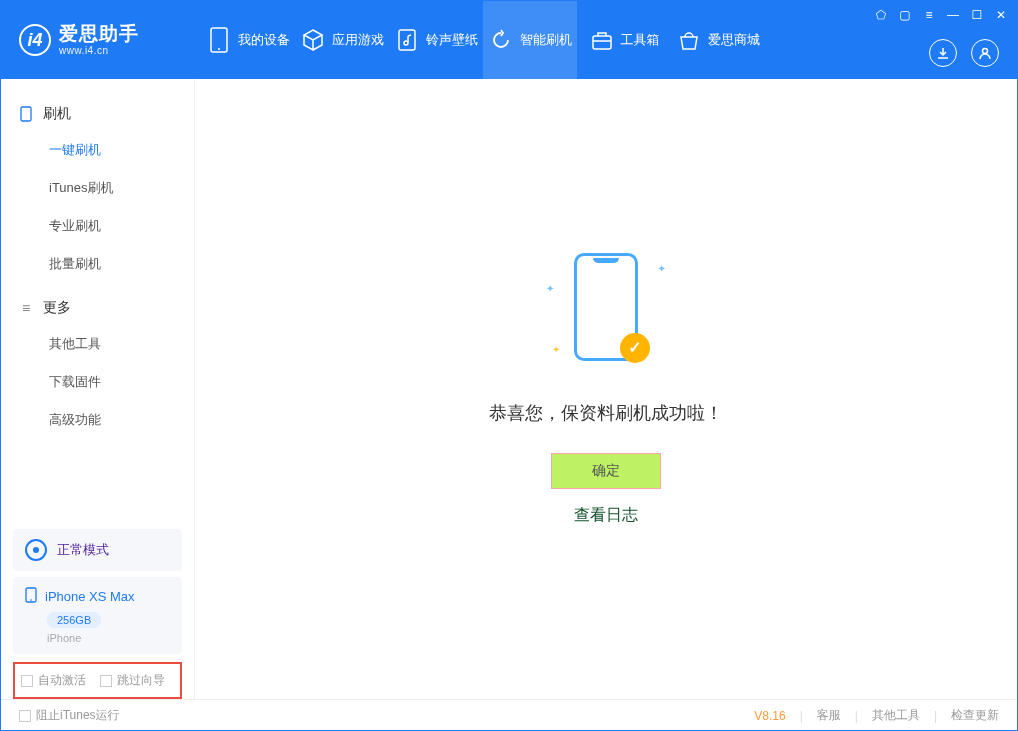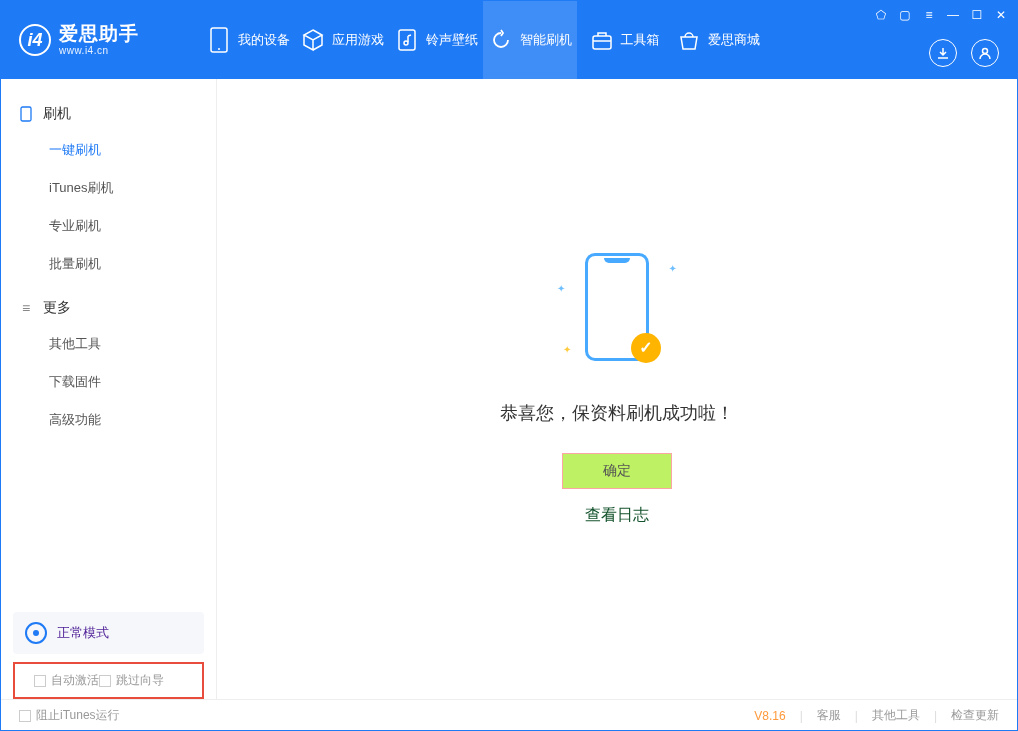--- a/index.html
+++ b/index.html
@@ -18,38 +18,38 @@
 .tab.active { background: rgba(255,255,255,.15); }
 .tab-icon { width: 26px; height: 26px; display: flex; align-items: center; justify-content: center; }
 
 .header-right { position: absolute; right: 8px; top: 6px; display: flex; gap: 8px; align-items: center; }
 .win-btn { width: 16px; height: 16px; cursor: pointer; color: #fff; display: flex; align-items: center; justify-content: center; font-size: 12px; }
 .header-circles { position: absolute; right: 18px; bottom: 12px; display: flex; gap: 14px; }
 .circle-btn { width: 28px; height: 28px; border: 1.8px solid #fff; border-radius: 50%; display: flex; align-items: center; justify-content: center; cursor: pointer; }
 
 
 .body { display: flex; height: 620px; }
-.sidebar { width: 216px; border-right: 1px solid #eee; padding-top: 18px; display: flex; flex-direction: column; }
+.sidebar { width: 194px; border-right: 1px solid #eee; padding-top: 18px; display: flex; flex-direction: column; }
 .side-group { margin-bottom: 8px; }
 .side-header { display: flex; align-items: center; gap: 10px; padding: 8px 18px; font-size: 14px; color: #333; font-weight: 500; }
 .side-item { padding: 10px 18px 10px 48px; font-size: 13px; color: #555; cursor: pointer; }
 .side-item.active { color: #1e7af5; }
 .side-header .sh-icon { width: 14px; height: 14px; display: flex; align-items: center; justify-content: center; color: #888; }
 
 .side-bottom { margin-top: auto; }
 .status-card, .device-card { margin: 6px 12px; background: #f5f7fb; border-radius: 4px; padding: 10px 12px; }
 .status-card { display: flex; align-items: center; gap: 10px; font-size: 13px; color: #4c1d95; }
 .status-dot { width: 22px; height: 22px; border-radius: 50%; border: 2px solid #1e7af5; display: flex; align-items: center; justify-content: center; position: relative; }
 .status-dot::after { content: ""; width: 6px; height: 6px; background: #1e7af5; border-radius: 50%; }
 .device-card { font-size: 13px; }
 .device-row { display: flex; align-items: center; gap: 8px; color: #1e7af5; font-weight: 500; }
 .device-badge { display: inline-block; background: #e3efff; color: #1e7af5; padding: 2px 10px; border-radius: 10px; font-size: 11px; margin: 6px 0 4px 22px; }
 .device-sub { color: #aaa; font-size: 11px; margin-left: 22px; }
 
-.checkbox-row { border: 2px solid #e74c3c; margin: 8px 12px 0; padding: 8px 19px; display: flex; font-size: 12px; color: #999; }
+.checkbox-row { border: 2px solid #e74c3c; margin: 8px 12px 0; padding: 8px 6px; display: flex; gap: 14px; font-size: 12px; color: #999; }
 .cb { display: flex; align-items: center; gap: 5px; cursor: pointer; }
 .cb-box { width: 12px; height: 12px; border: 1px solid #ccc; }
 
 
 .main { flex: 1; display: flex; flex-direction: column; align-items: center; justify-content: center; color: #333; }
 .illus { width: 140px; height: 120px; position: relative; margin-bottom: 28px; }
 .phone { width: 64px; height: 108px; border: 3px solid #47a9ff; border-radius: 10px; position: absolute; left: 50%; top: 0; transform: translateX(-50%); background: #fff; }
 .phone::before { content: ""; position: absolute; top: 2px; left: 50%; transform: translateX(-50%); width: 26px; height: 5px; background: #47a9ff; border-radius: 0 0 6px 6px; }
 .check { width: 30px; height: 30px; background: #ffb400; border-radius: 50%; position: absolute; right: 26px; bottom: 10px; display: flex; align-items: center; justify-content: center; color: #fff; font-size: 16px; font-weight: bold; }
 .sparkle { position: absolute; color: #6fbfff; font-size: 10px; }
@@ -178,20 +178,31 @@
       </div>
       <div class="side-item">其他工具</div>
       <div class="side-item">下载固件</div>
       <div class="side-item">高级功能</div>
     </div>
 
     <div class="side-bottom">
       <div class="status-card">
         <span class="status-dot"></span>
         <span>正常模式</span>
+      </div>
+      <div class="device-card">
+        <div class="device-row">
+          <span><svg width="12" height="16" viewBox="0 0 12 16">
+                <rect x="1" y="1" width="10" height="14" rx="1.5" stroke="#1e7af5" stroke-width="1.3" fill="none"></rect>
+                <circle cx="6" cy="13" r=".8" fill="#1e7af5"></circle>
+              </svg></span>
+          <span>iPhone XS Max</span>
+        </div>
+        <span class="device-badge">256GB</span>
+        <div class="device-sub">iPhone</div>
       </div>
       <div class="checkbox-row">
         <label class="cb">
             <span class="cb-box"></span>
             <span>自动激活</span>
           </label>
         <label class="cb">
             <span class="cb-box"></span>
             <span>跳过向导</span>
           </label>

